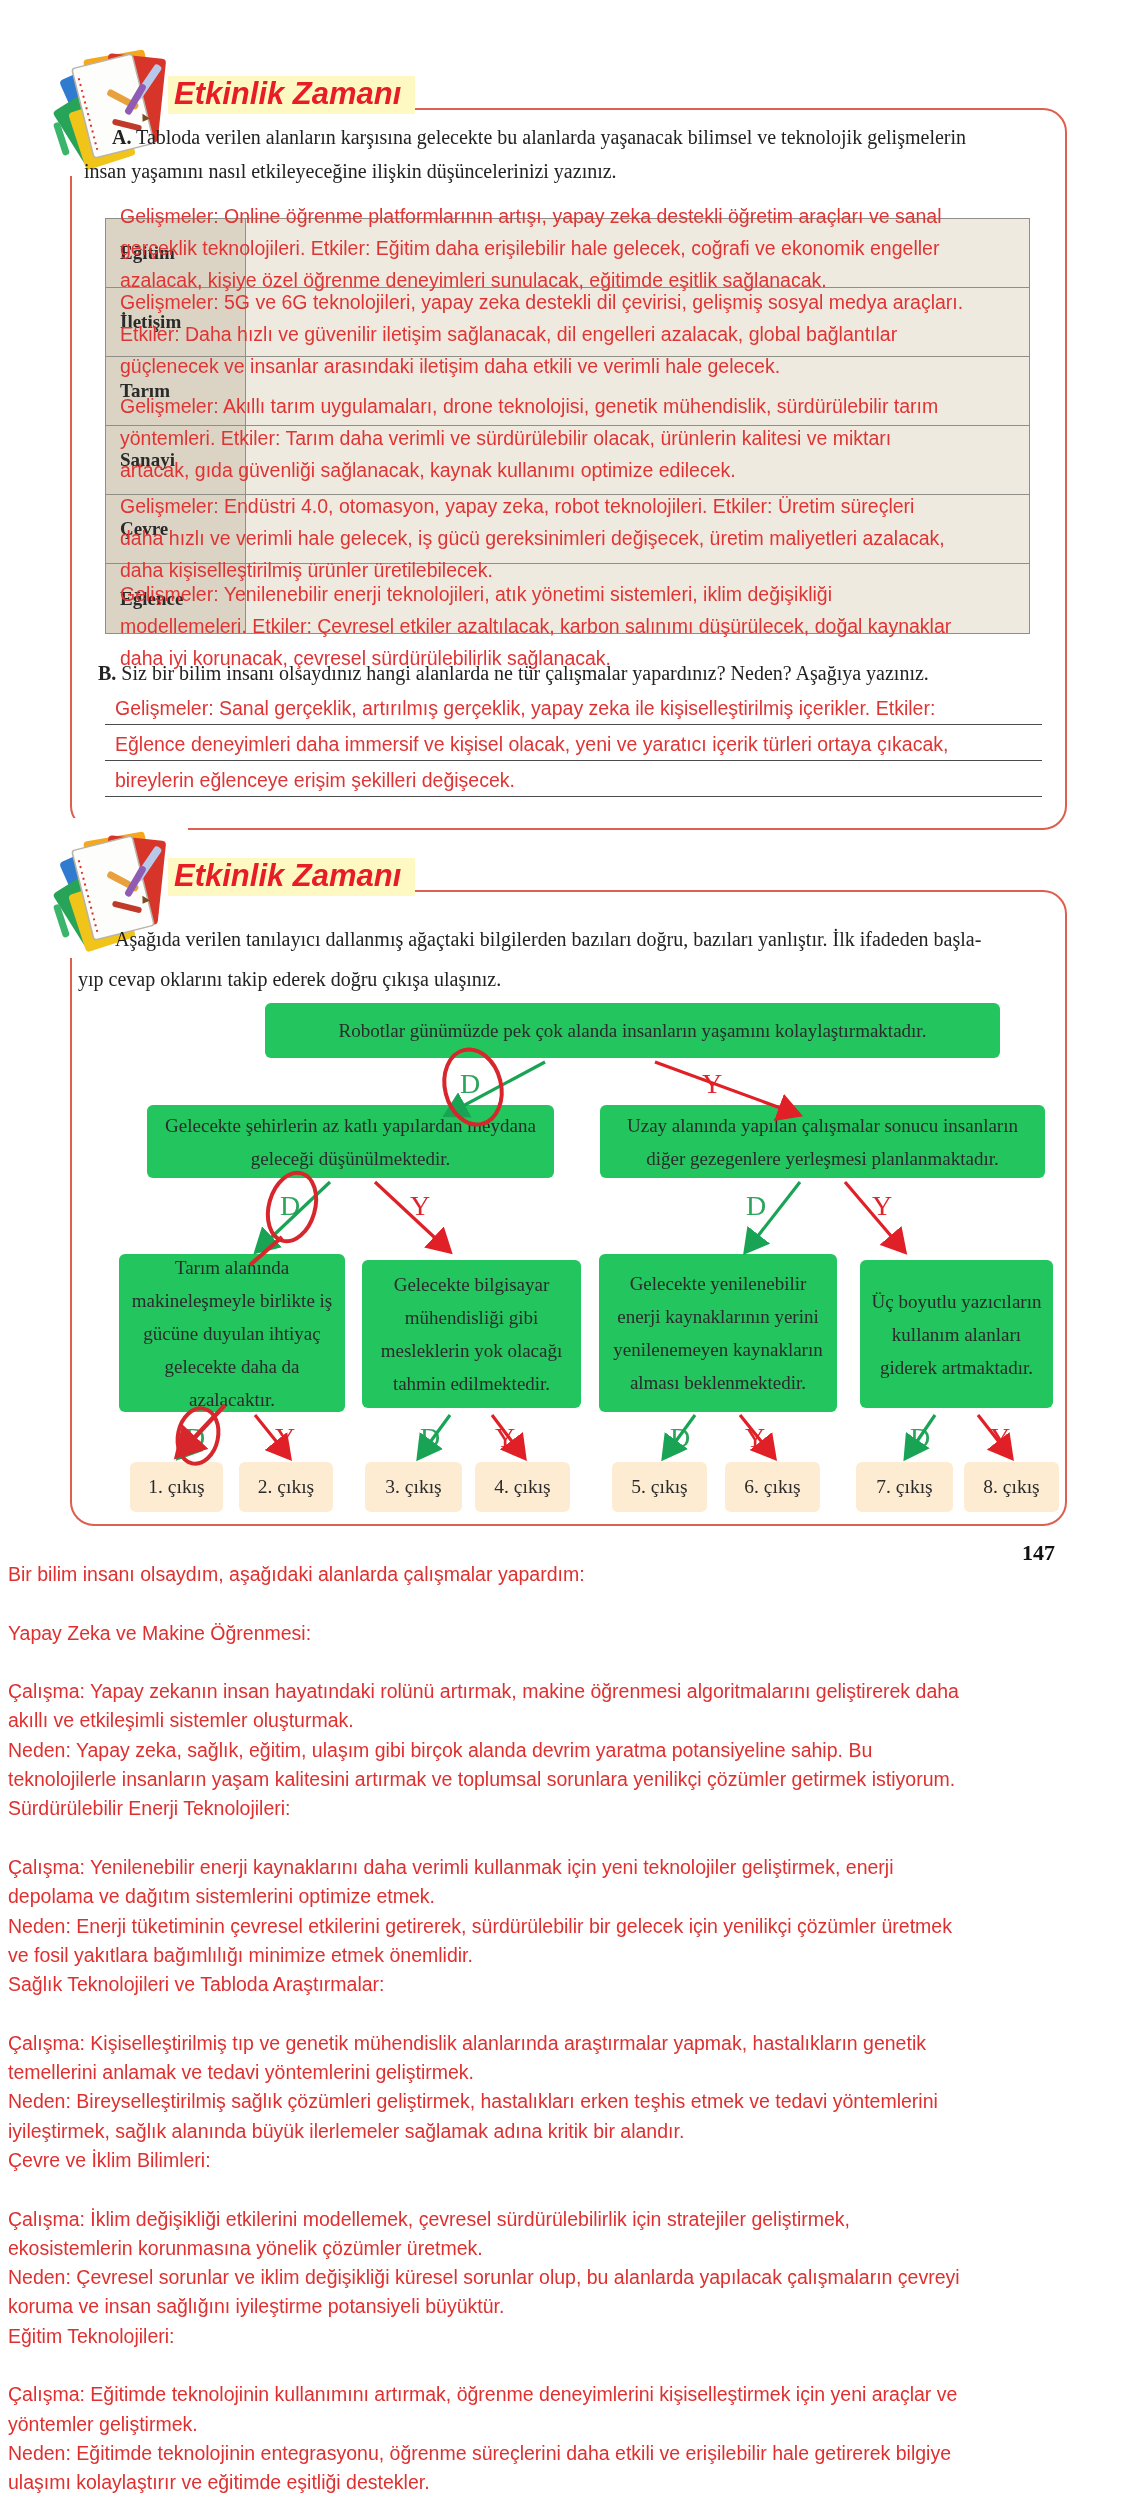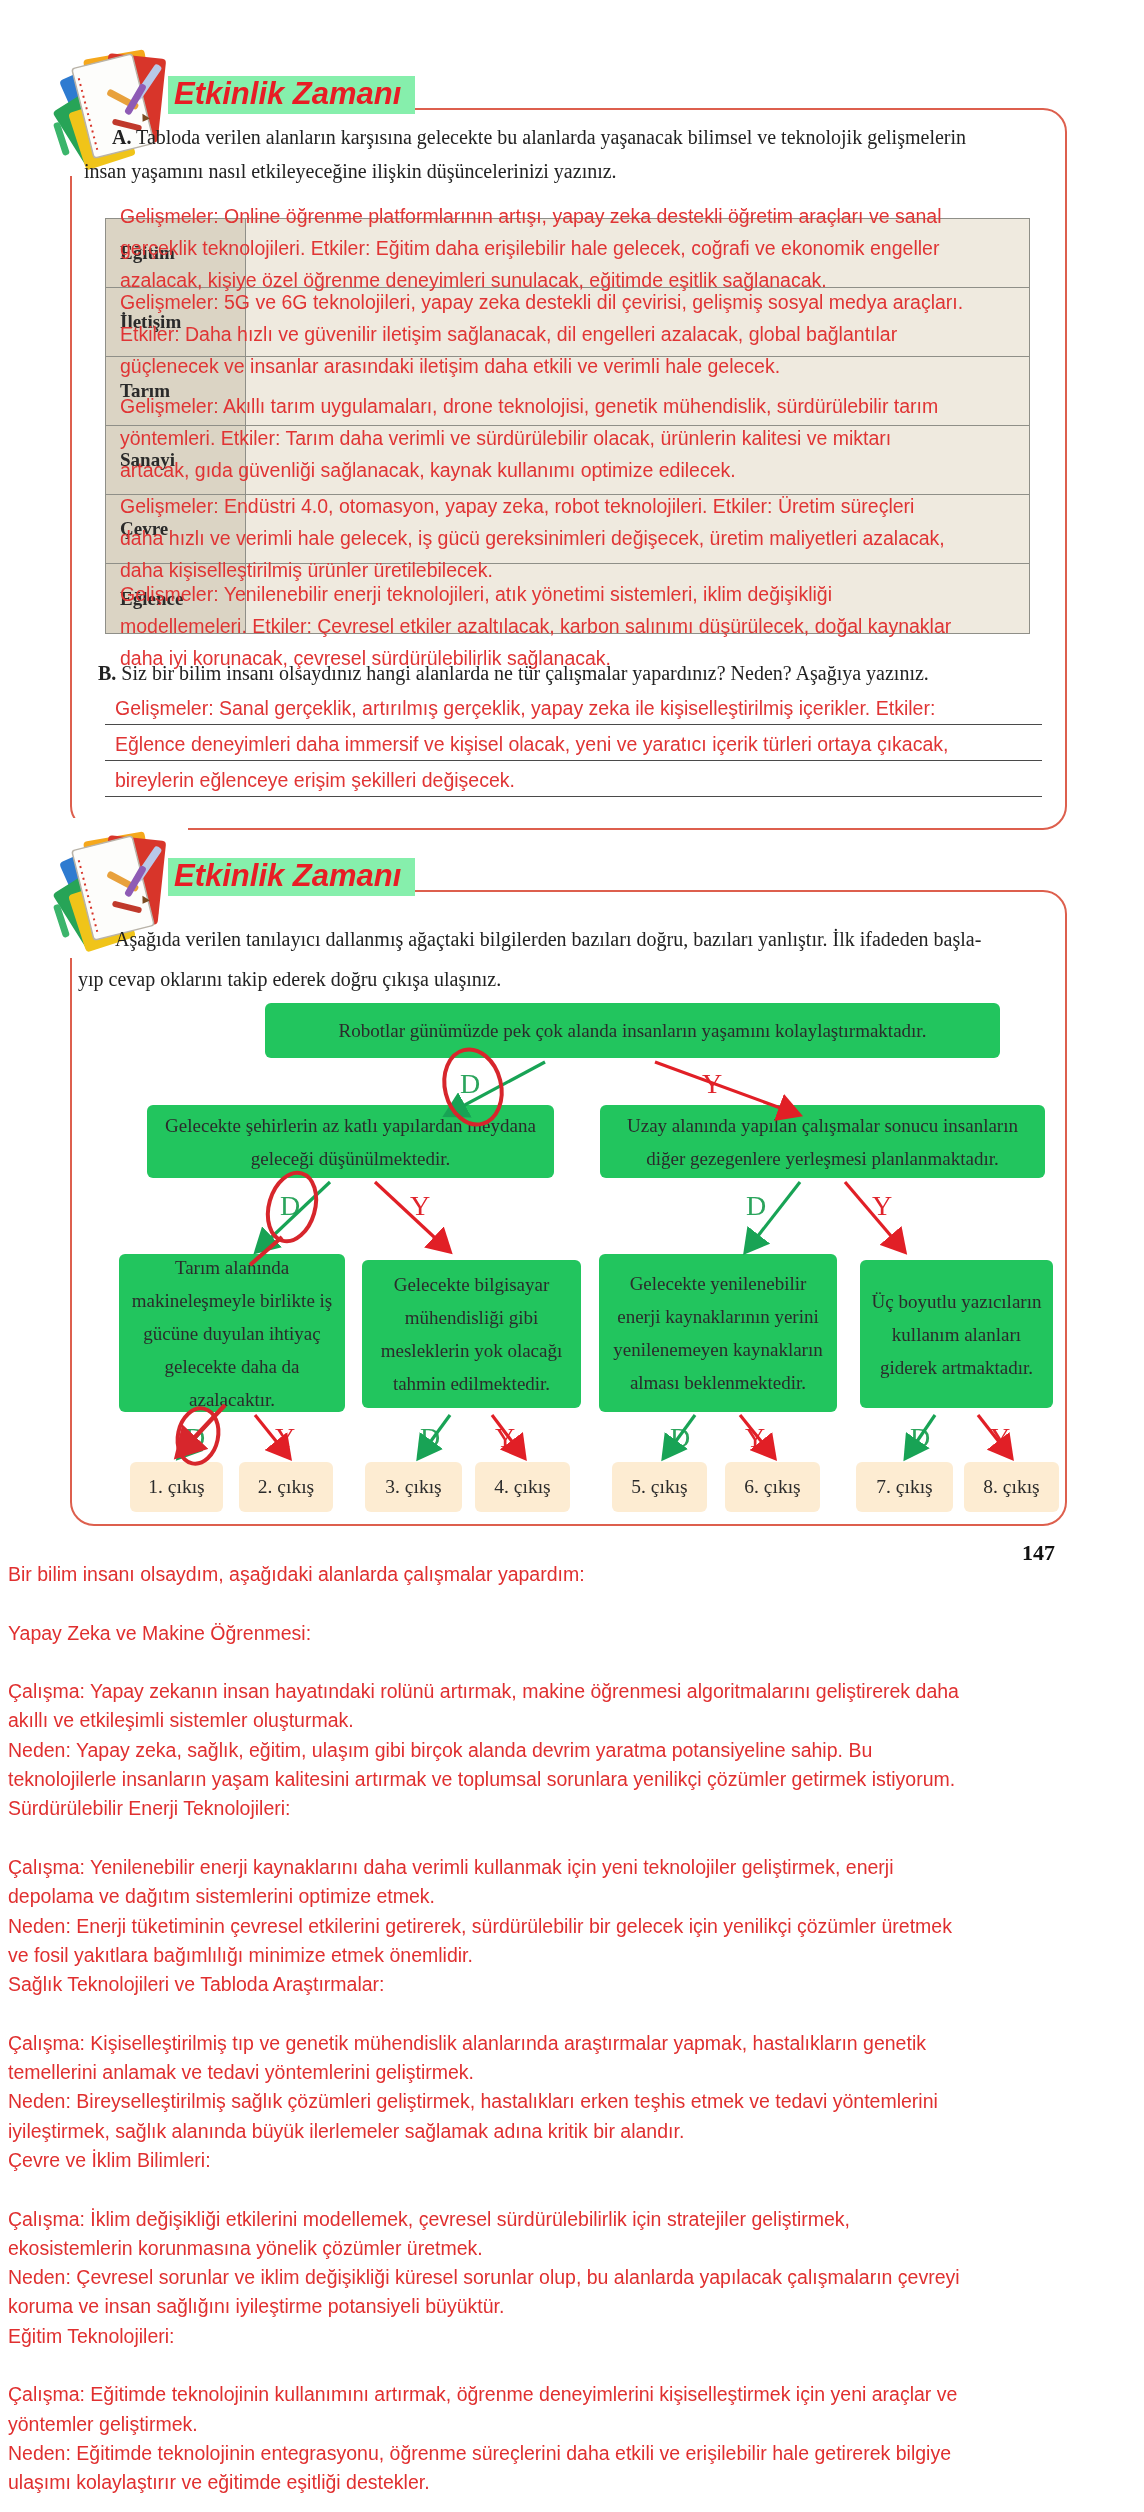--- a/index.html
+++ b/index.html
@@ -5,21 +5,21 @@
   html,body{margin:0;padding:0;background:#ffffff;}
   .page{position:relative;width:1144px;height:2512px;background:#ffffff;overflow:hidden;
         font-family:"Liberation Serif",serif;color:#1f1f1f;}
   .abs{position:absolute;}
 
   
   .frame{position:absolute;left:70px;width:993px;border:2.5px solid #dd5f4d;border-radius:24px;background:transparent;}
   .frame1{top:108px;height:718px;}
   .frame2{top:890px;height:632px;}
 
-  .title{position:absolute;left:168px;background:#86efac;padding:0 14px 2px 6px;
+  .title{position:absolute;left:168px;background:#fef9c3;padding:0 14px 2px 6px;
          font-family:"Liberation Sans",sans-serif;font-weight:bold;font-style:italic;
          font-size:31px;color:#e81c24;letter-spacing:0px;white-space:nowrap;text-align:center;}
 
   .serifline{position:absolute;font-size:20px;line-height:34px;white-space:nowrap;color:#222;}
   .boldlead{font-weight:bold;}
 
   
   .ttable{position:absolute;left:105px;top:218px;width:923px;height:414px;border:1.5px solid #8f8f88;}
   .trow{display:flex;height:69px;border-bottom:1.5px solid #8f8f88;box-sizing:border-box;}
   .trow:last-child{border-bottom:none;}

